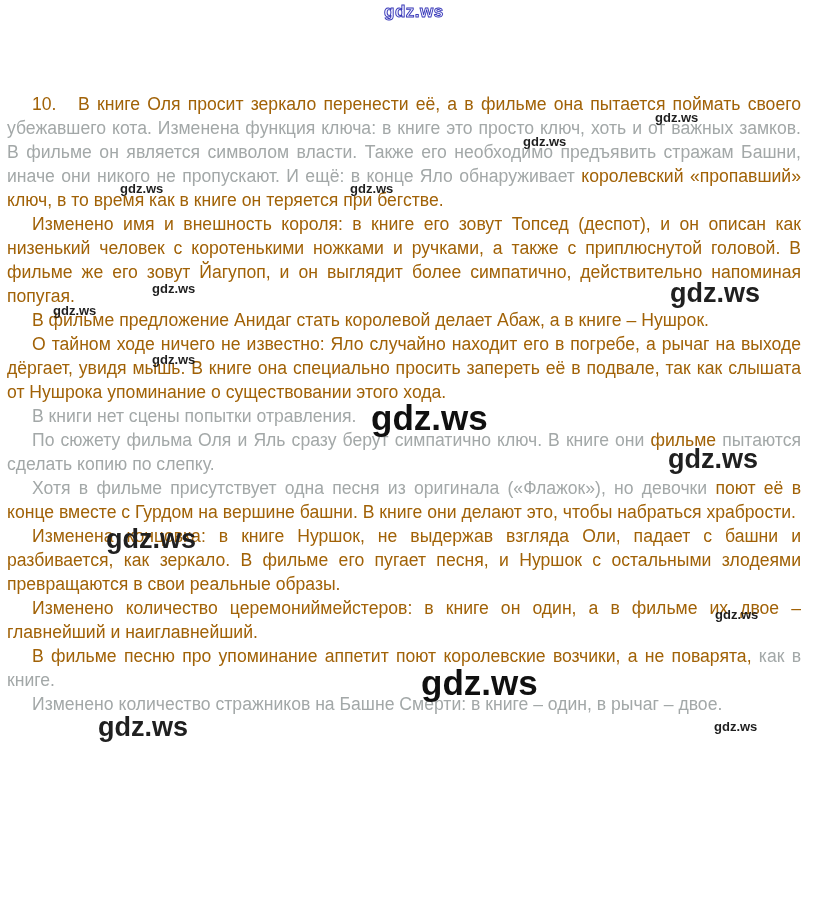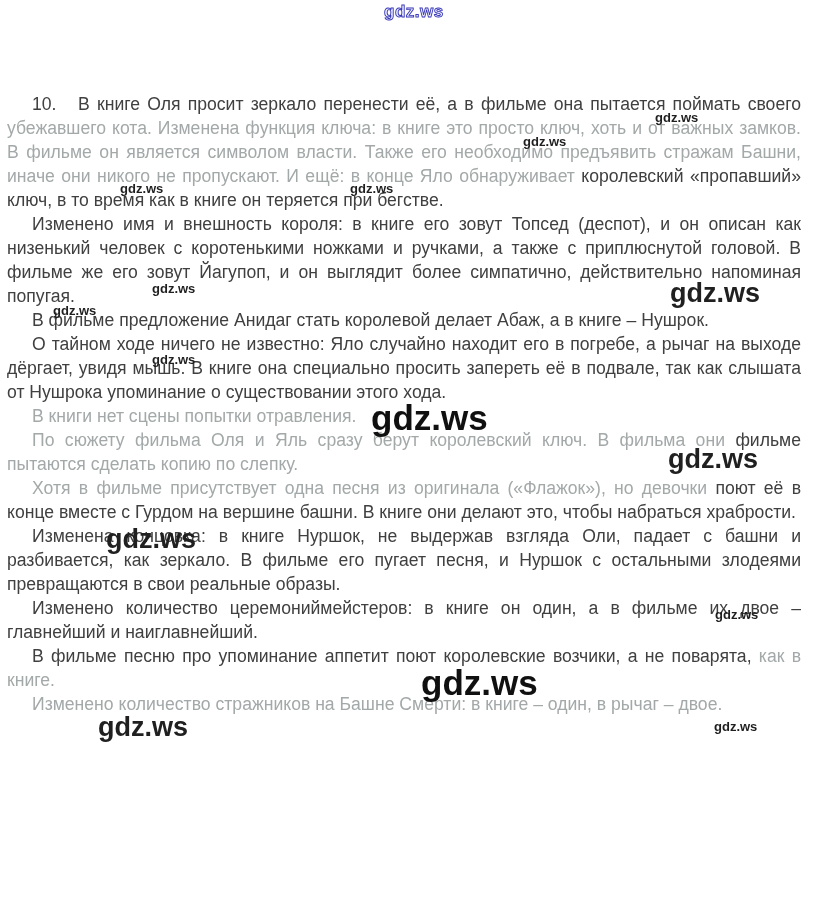--- a/index.html
+++ b/index.html
@@ -21,21 +21,21 @@
     font-size:17.6px;
     line-height:24px;
     text-align:justify;
     color:#2e2e2e;
     z-index:1;
   }
   .answer-text p{
     margin:0;
     text-indent:25px;
   }
-  .tone-dark{color:#404040;}
+  .tone-dark{color:#a16207;}
   .tone-faded{color:#a3a8a8;}
   .wm-layer{
     position:absolute;left:0;top:0;width:823px;height:704px;
     z-index:2;pointer-events:none;
   }
   .wm{
     position:absolute;
     white-space:nowrap;
     font-family:"Liberation Sans","DejaVu Sans",sans-serif;
   }
@@ -59,21 +59,21 @@
 </head>
 <body>
 
 <div class="page">
   <div class="answer-text">
       <p><span class="tone-dark">10.&nbsp;&nbsp; В книге Оля просит зеркало перенести её, а в фильме она пытается поймать своего </span><span class="tone-faded">убежавшего кота. Изменена функция ключа: в книге это просто ключ, хоть и от важных замков. В фильме он является символом власти. Также его необходимо предъявить стражам Башни, иначе они никого не пропускают. И ещё: в конце Яло обнаруживает </span><span class="tone-dark">королевский «пропавший» ключ, в то время как в книге он теряется при бегстве.</span></p>
       <p><span class="tone-dark">Изменено имя и внешность короля: в книге его зовут Топсед (деспот), и он описан как низенький человек с коротенькими ножками и ручками, а также с приплюснутой головой. В фильме же его зовут Йагупоп, и он выглядит более симпатично, действительно напоминая попугая.</span></p>
       <p><span class="tone-dark">В фильме предложение Анидаг стать королевой делает Абаж, а в книге – Нушрок.</span></p>
       <p><span class="tone-dark">О тайном ходе ничего не известно: Яло случайно находит его в погребе, а рычаг на выходе дёргает, увидя мышь. В книге она специально просить запереть её в подвале, так как слышата от Нушрока упоминание о существовании этого хода.</span></p>
       <p><span class="tone-faded">В книги нет сцены попытки отравления.</span></p>
-      <p><span class="tone-faded">По сюжету фильма Оля и Яль сразу берут королевский ключ. В фильма они </span><span class="tone-dark">фильме </span><span class="tone-faded">пытаются сделать копию по слепку.</span></p>
+      <p><span class="tone-faded">По сюжету фильма Оля и Яль сразу берут симпатично ключ. В книге они </span><span class="tone-dark">фильме </span><span class="tone-faded">пытаются сделать копию по слепку.</span></p>
       <p><span class="tone-faded">Хотя в фильме присутствует одна песня из оригинала («Флажок»), но девочки </span><span class="tone-dark">поют её в конце вместе с Гурдом на вершине башни. В книге они делают это, чтобы набраться храбрости.</span></p>
       <p><span class="tone-dark">Изменена концовка: в книге Нуршок, не выдержав взгляда Оли, падает с башни и разбивается, как зеркало. В фильме его пугает песня, и Нуршок с остальными злодеями превращаются в свои реальные образы.</span></p>
       <p><span class="tone-dark">Изменено количество церемониймейстеров: в книге он один, а в фильме их двое – главнейший и наиглавнейший.</span></p>
       <p><span class="tone-dark">В фильме песню про упоминание аппетит поют королевские возчики, а не поварята, </span><span class="tone-faded">как в книге.</span></p>
       <p><span class="tone-faded">Изменено количество стражников на Башне Смерти: в книге – один, в рычаг – двое.</span></p>
     </div>
   <div class="wm-layer">
       <span class="wm wm-outline-blue" style="left: 384px; top: 2px;">gdz.ws</span>
       <span class="wm wm-small" style="left: 655px; top: 110px;">gdz.ws</span>
       <span class="wm wm-small" style="left: 523px; top: 134px;">gdz.ws</span>

